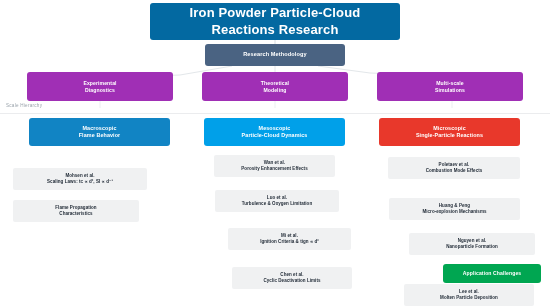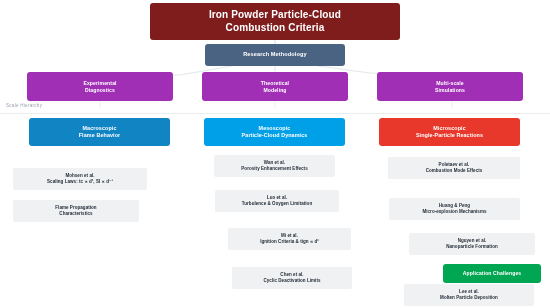--- a/index.html
+++ b/index.html
@@ -38,23 +38,23 @@
     padding: 0 3px;
     box-sizing: border-box;
   }
   .node .l1, .node .l2 {
     display: block;
     white-space: nowrap;
   }
 
   
   .n-root {
-    background: #7f1d1d;
-    color: #ffffff;
-    font-size: 10px;
+    background: #0369a1;
+    color: #ffffff;
+    font-size: 13px;
     font-weight: bold;
     letter-spacing: .15px;
   }
   
   .n-method {
     background: #4a6382;
     color: #ffffff;
     font-size: 5.6px;
     font-weight: bold;
     letter-spacing: .1px;
@@ -146,21 +146,21 @@
     <path d="M 275 101 L 275 108" stroke="#eceff1" stroke-width="1"></path>
     <path d="M 452 101 L 452 108" stroke="#eceff1" stroke-width="1"></path>
   </svg>
 
   <div class="band-rule"></div>
   <div class="band-label">Scale Hierarchy</div>
 
   <div class="node n-root" style="left:150px; top:3px; width:250px; height:37px;">
     <span class="lines">
       <span class="l1">Iron Powder Particle-Cloud</span>
-      <span class="l2">Combustion Criteria</span>
+      <span class="l2">Reactions Research</span>
     </span>
   </div>
 
   <div class="node n-method" style="left:205px; top:44px; width:140px; height:22px;">
     <span class="lines">
       <span class="l1">Research Methodology</span>
     </span>
   </div>
 
   <div class="node n-pillar" style="left:27px; top:72px; width:146px; height:29px;">

